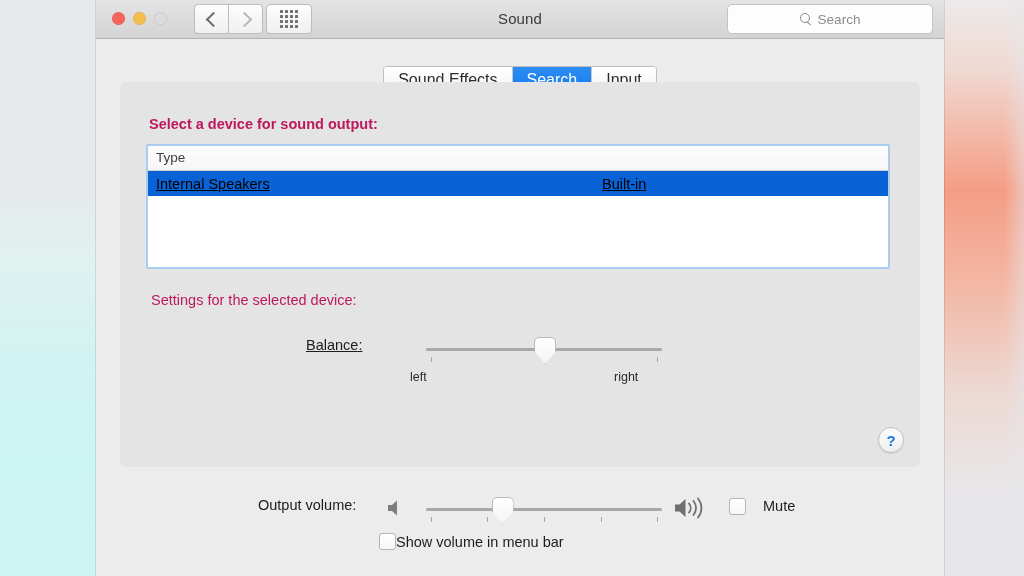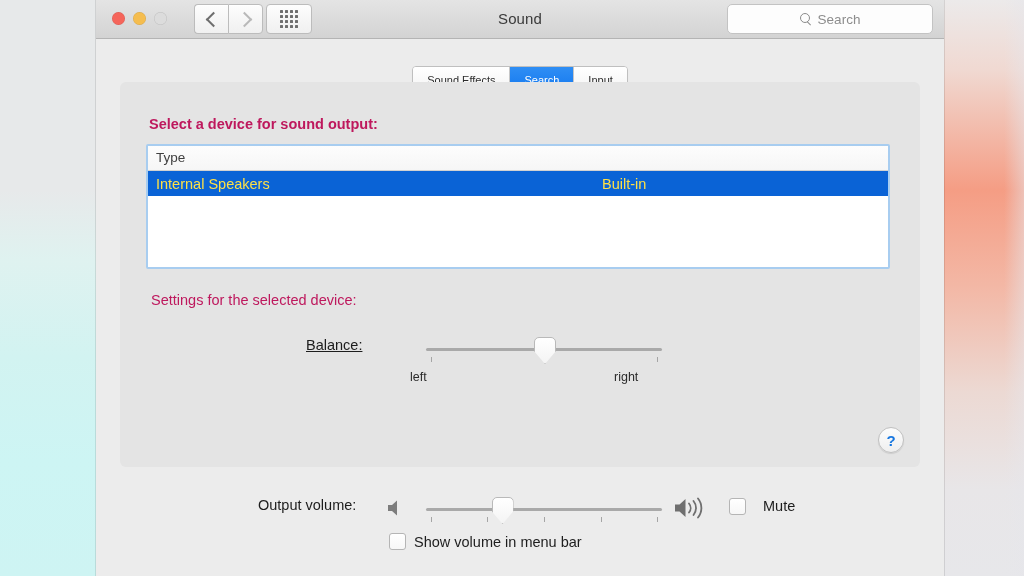--- a/index.html
+++ b/index.html
@@ -121,21 +121,21 @@
     display: flex;
     border: 1px solid #bfbfbf;
     border-radius: 4px;
     overflow: hidden;
     box-shadow: 0 1px 1px rgba(0,0,0,.07);
     background:#fff;
   }
   .tab {
     padding: 0 14px;
     height: 26px; line-height: 26px;
-    font-size: 11px; color: #2c2c2c;
+    font-size: 16px; color: #2c2c2c;
     background: linear-gradient(to bottom,#ffffff,#f3f3f3);
     border-right: 1px solid #c6c6c6;
   }
   .tab:last-child { border-right: none; }
   .tab.active {
     background: linear-gradient(to bottom,#2f8ef4,#1277ef);
     color: #ffffff;
   }
 
   
@@ -184,21 +184,21 @@
     align-items: center;
   }
   .trow.selected { background: #0a63d6; }
   .td {
     font-size: 14.5px; color: #111;
     padding-left: 8px;
     box-sizing: border-box;
   }
   .td.name { width: 446px; }
   .td.type { flex: 1; }
-  .trow.selected .td { color: #fde047; }
+  .trow.selected .td { color: #000000; text-decoration: underline; }
 
   
   .balance-label {
     position: absolute; left: 186px; top: 255px;
     font-size: 14.5px; color: #1d1d1d; text-decoration: underline;
   }
   .balance-slider {
     position: absolute; left: 306px; top: 262px; width: 236px; height: 10px;
   }
   .track {
@@ -257,22 +257,22 @@
   }
   .checkbox {
     width: 15px; height: 15px;
     background: linear-gradient(to bottom,#ffffff,#f7f7f7);
     border: 1px solid #b5b5b5; border-radius: 3px;
     box-shadow: 0 1px 0 rgba(255,255,255,.8) inset;
   }
   .check-label { font-size: 14.5px; color: #1d1d1d; }
 
   .showvol {
-    position: absolute; left: 293px; top: 533px;
-    display: flex; align-items: center; gap: 8px;
+    position: absolute; left: 283px; top: 533px;
+    display: flex; align-items: center; 
   }
 </style>
 </head>
 <body>
 
 <div id="root">
 
   <div class="bg-left"></div>
   <div class="bg-right"></div>
 

